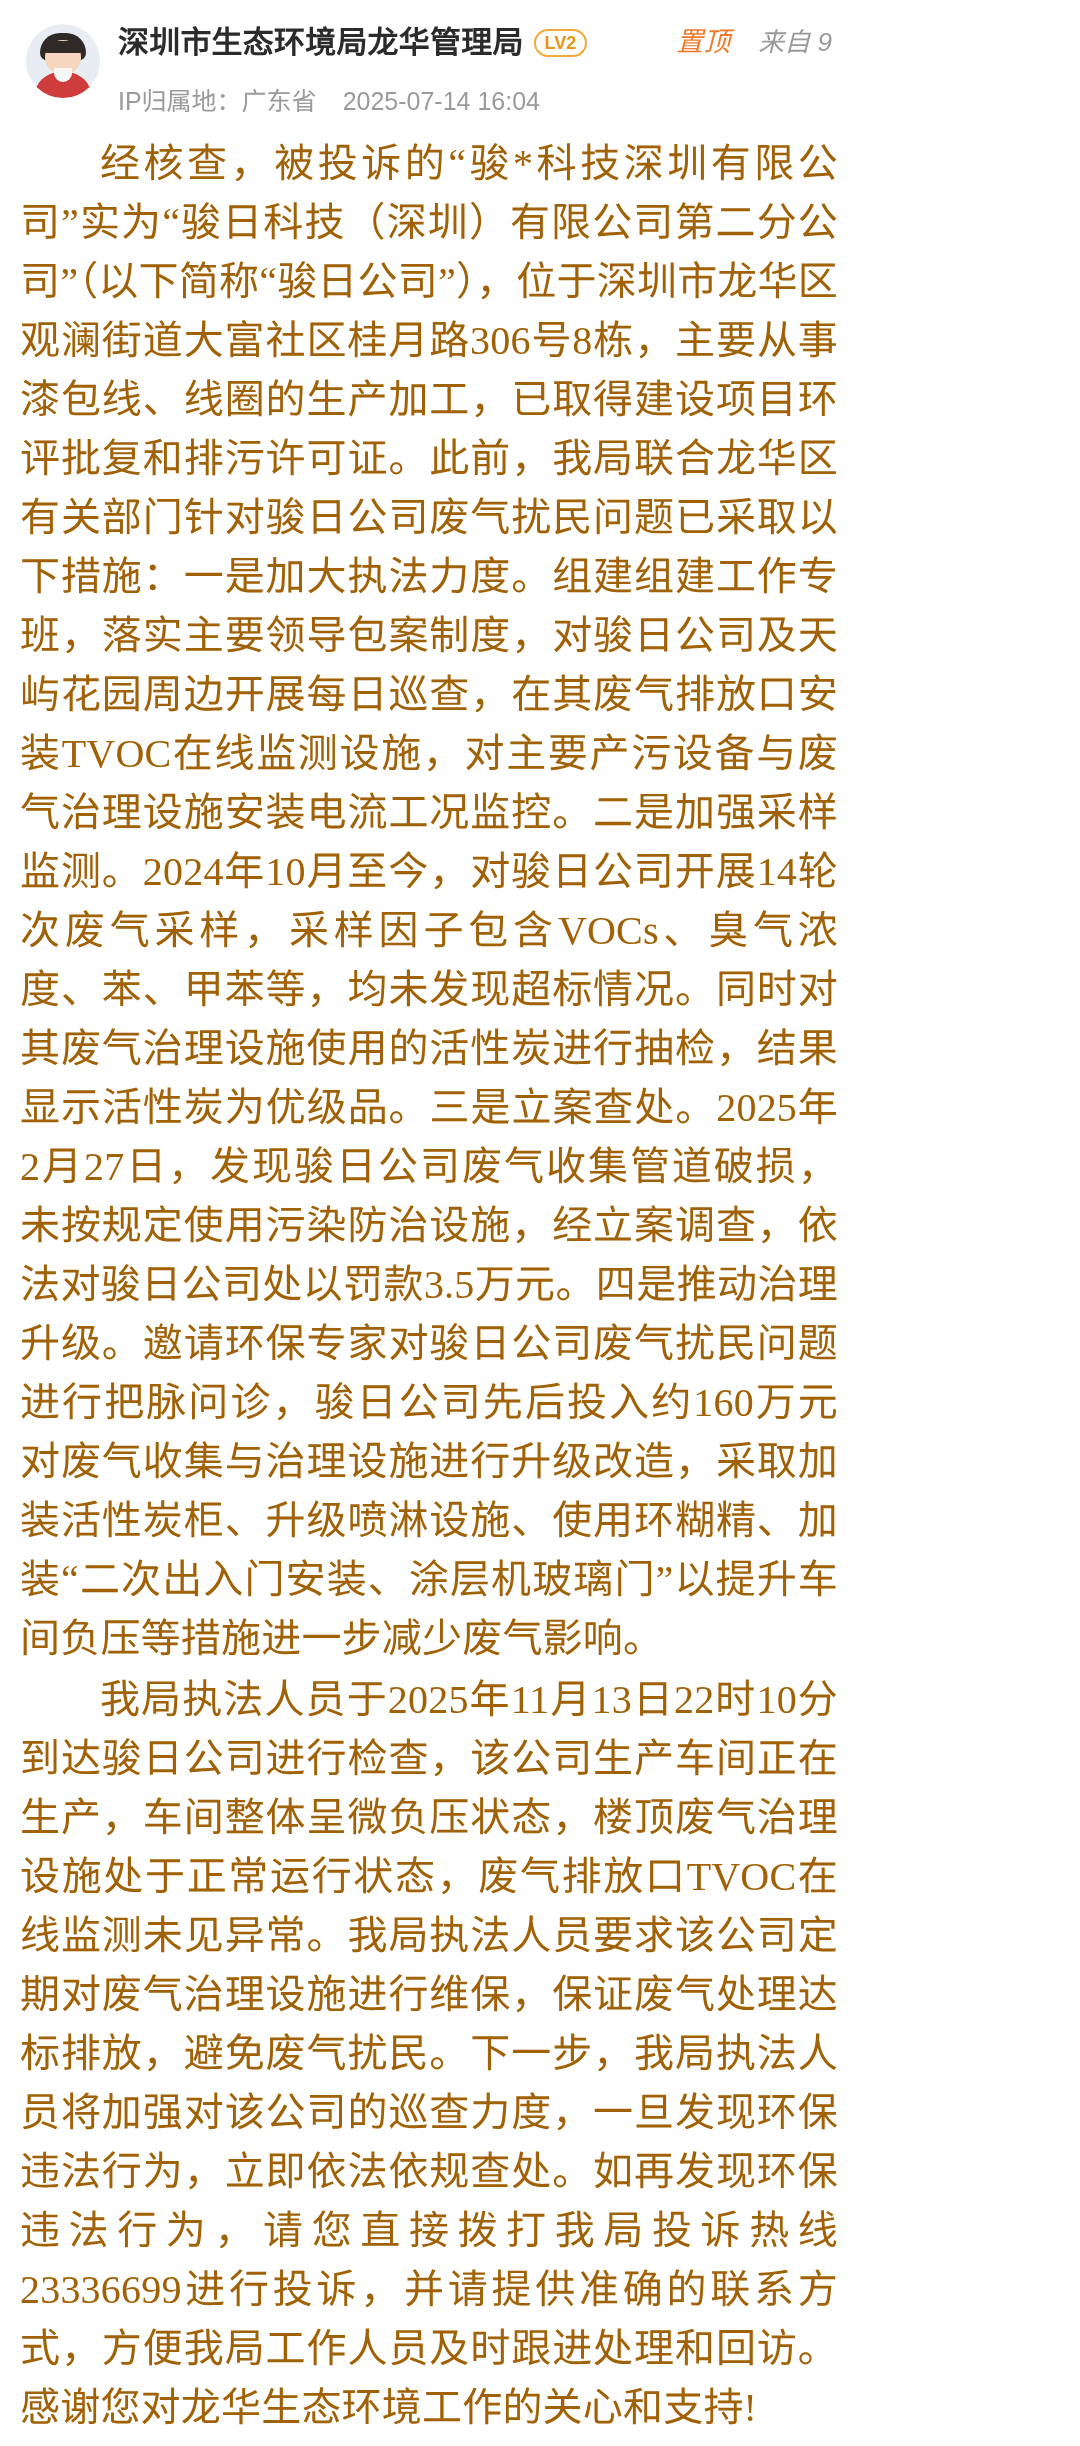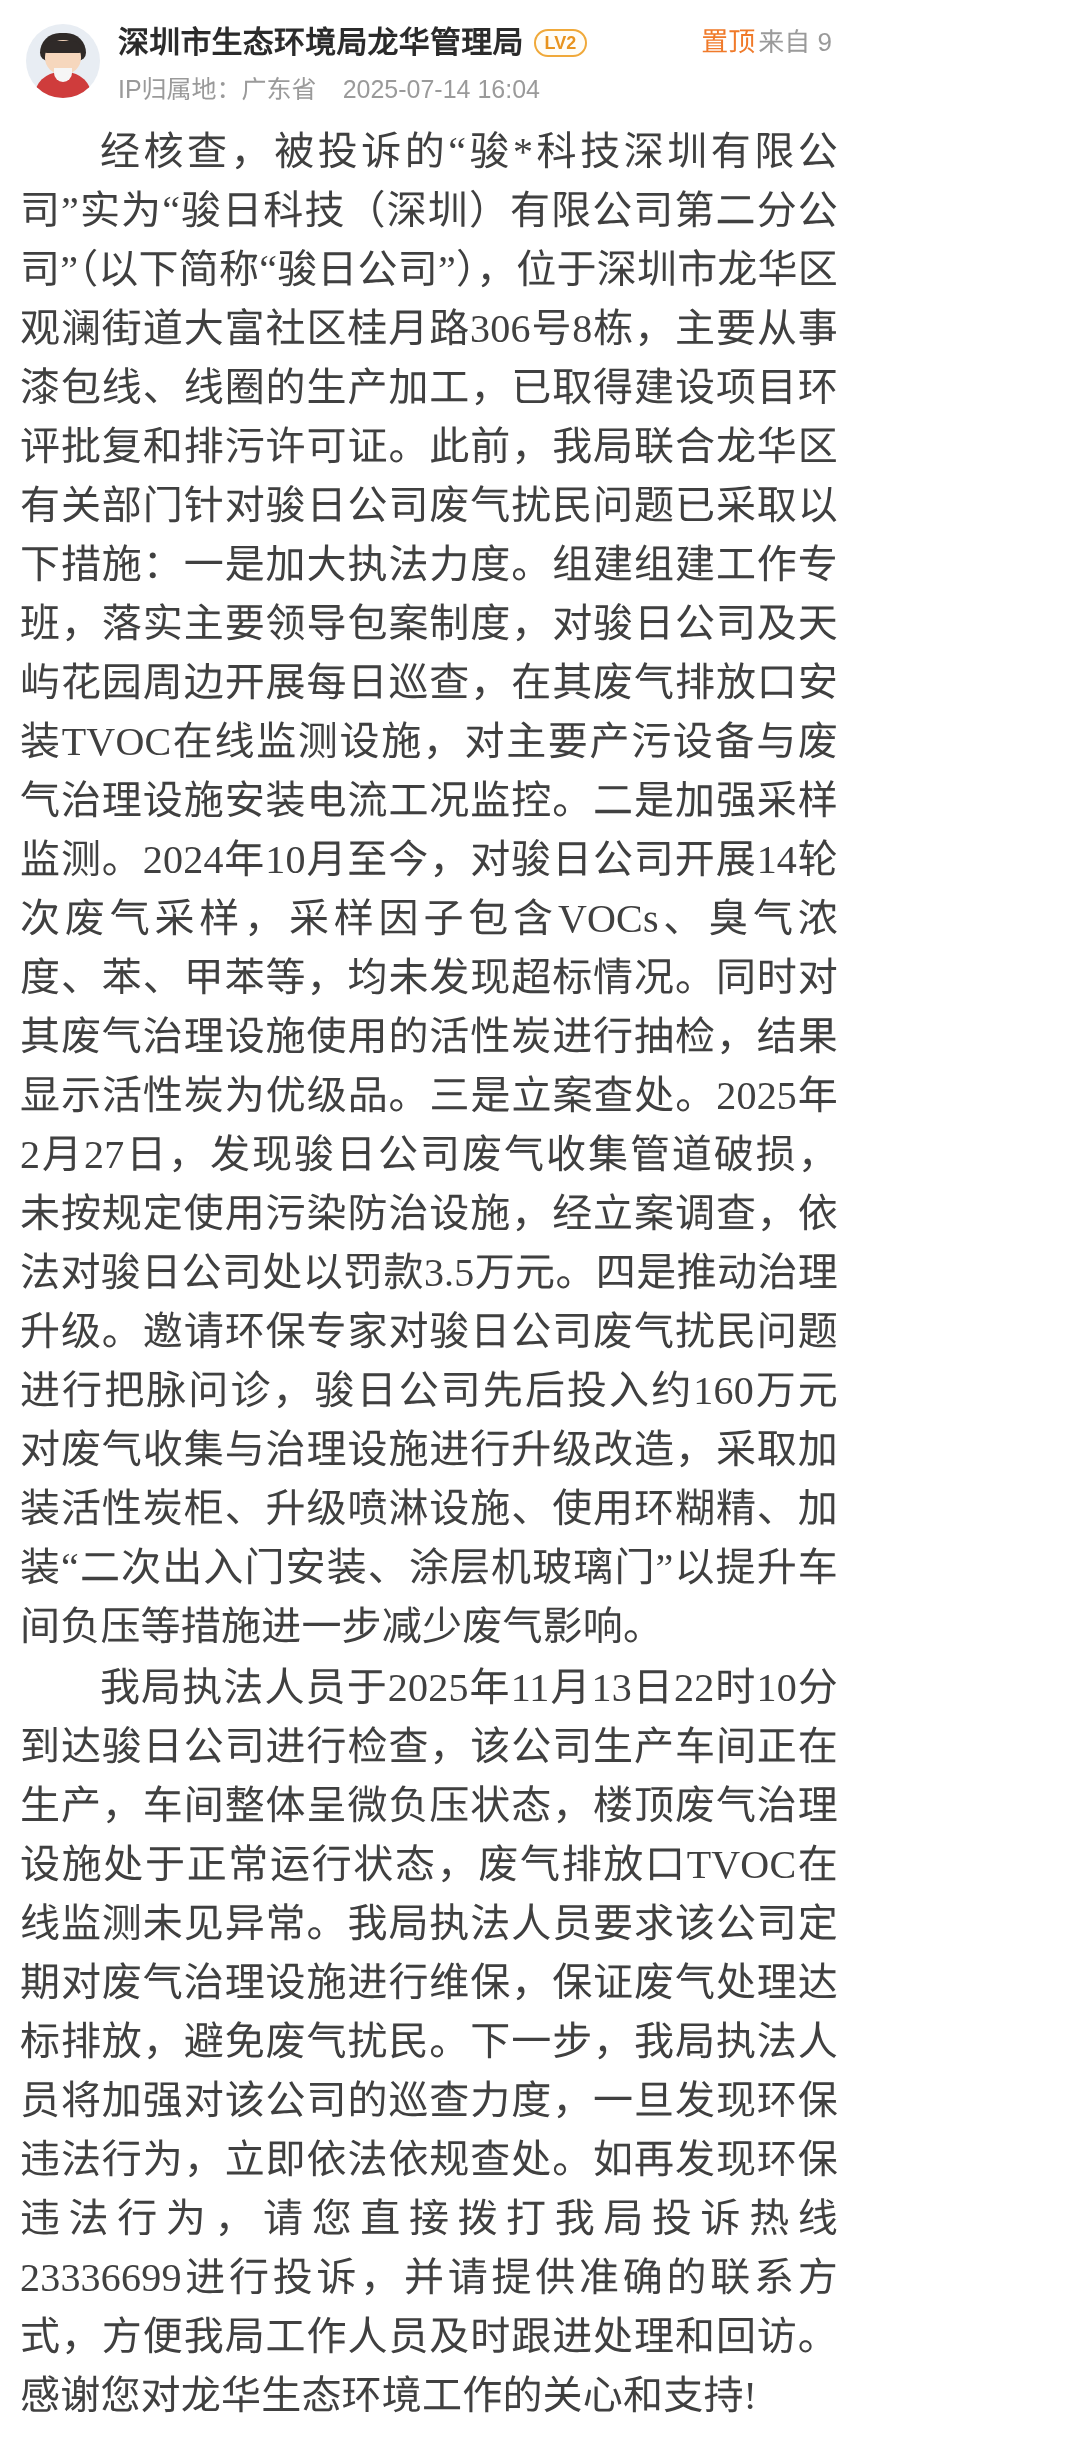--- a/index.html
+++ b/index.html
@@ -136,38 +136,39 @@
     border: 2px solid #f0a93a;
     color: #e8941f;
     font-size: 18px;
     font-weight: 700;
     line-height: 1;
     box-sizing: border-box;
     background: #fffdf7;
   }
 
   .meta-row {
-    margin-top: 12px;
+    margin-top: 24px;
     display: flex;
     align-items: center;
     gap: 26px;
     color: #9a9a9a;
     font-size: 25px;
     line-height: 30px;
     white-space: nowrap;
   }
 
   .header-right {
     position: absolute;
     right: 26px;
     top: 26px;
     display: flex;
     align-items: center;
-    gap: 3px;
+    gap: 28px;
     white-space: nowrap;
+    font-style: italic;
   }
   .pin-label {
     color: #f07a2a;
     font-size: 27px;
     font-weight: 500;
     line-height: 32px;
   }
   .source-label {
     color: #9a9a9a;
     font-size: 26px;
@@ -178,21 +179,21 @@
   .post-body {
     padding: 4px 20px 40px 20px;
     box-sizing: border-box;
   }
 
   .post-body p {
     margin: 0;
     font-family: "Liberation Serif", "DejaVu Serif", serif;
     font-size: 40px;
     line-height: 59px;
-    color: #404040;
+    color: #a16207;
     text-align: justify;
     text-justify: inter-ideograph;
     text-indent: 2em;
     letter-spacing: 0.2px;
   }
   .post-body p + p {
     margin-top: 2px;
   }
 </style>
 </head>

